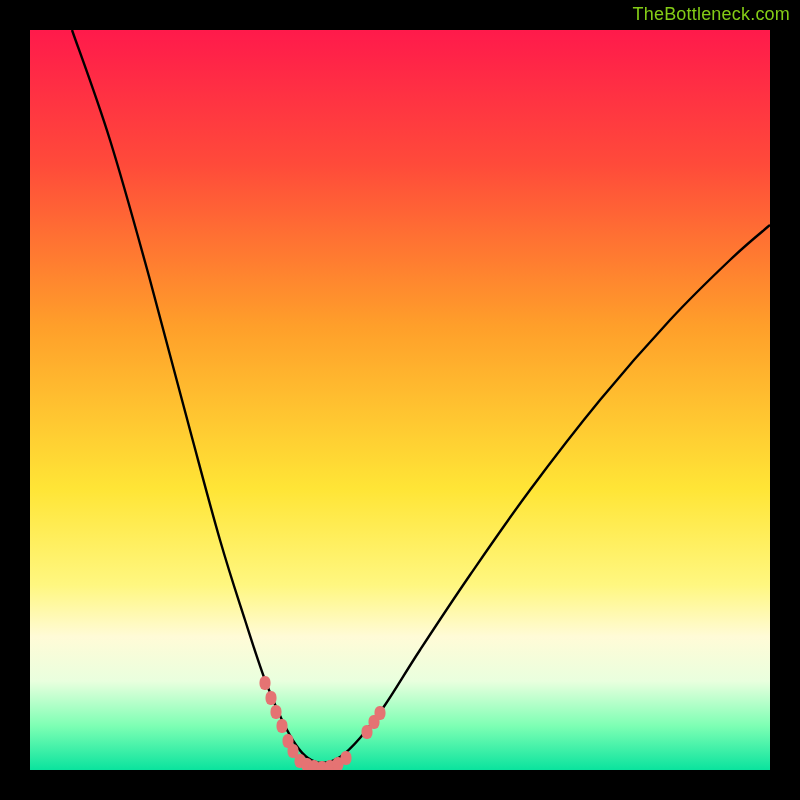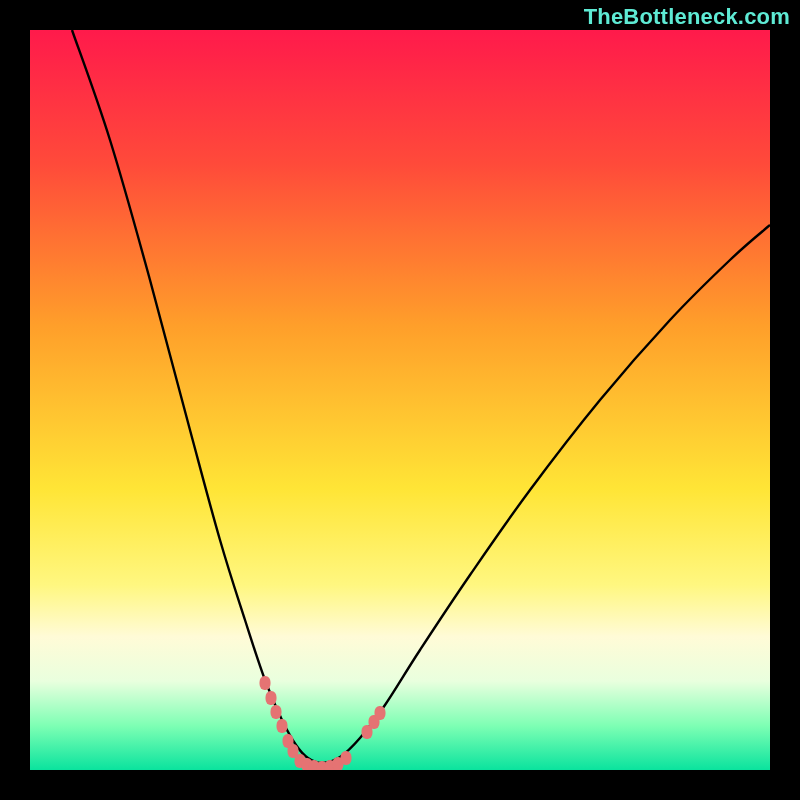--- a/index.html
+++ b/index.html
@@ -24,23 +24,23 @@
     left: 30px;
     top: 30px;
     width: 740px;
     height: 740px;
     background: #000;
   }
   .attribution {
     position: absolute;
     top: 4px;
     right: 10px;
-    color: #5eead4;
-    font-size: 22px;
-    font-weight: 700;
+    color: #84cc16;
+    font-size: 18px;
+    font-weight: 400;
     letter-spacing: 0.2px;
   }
   svg {
     display: block;
   }
 </style>
 </head>
 <body>
 
 <div class="frame">

